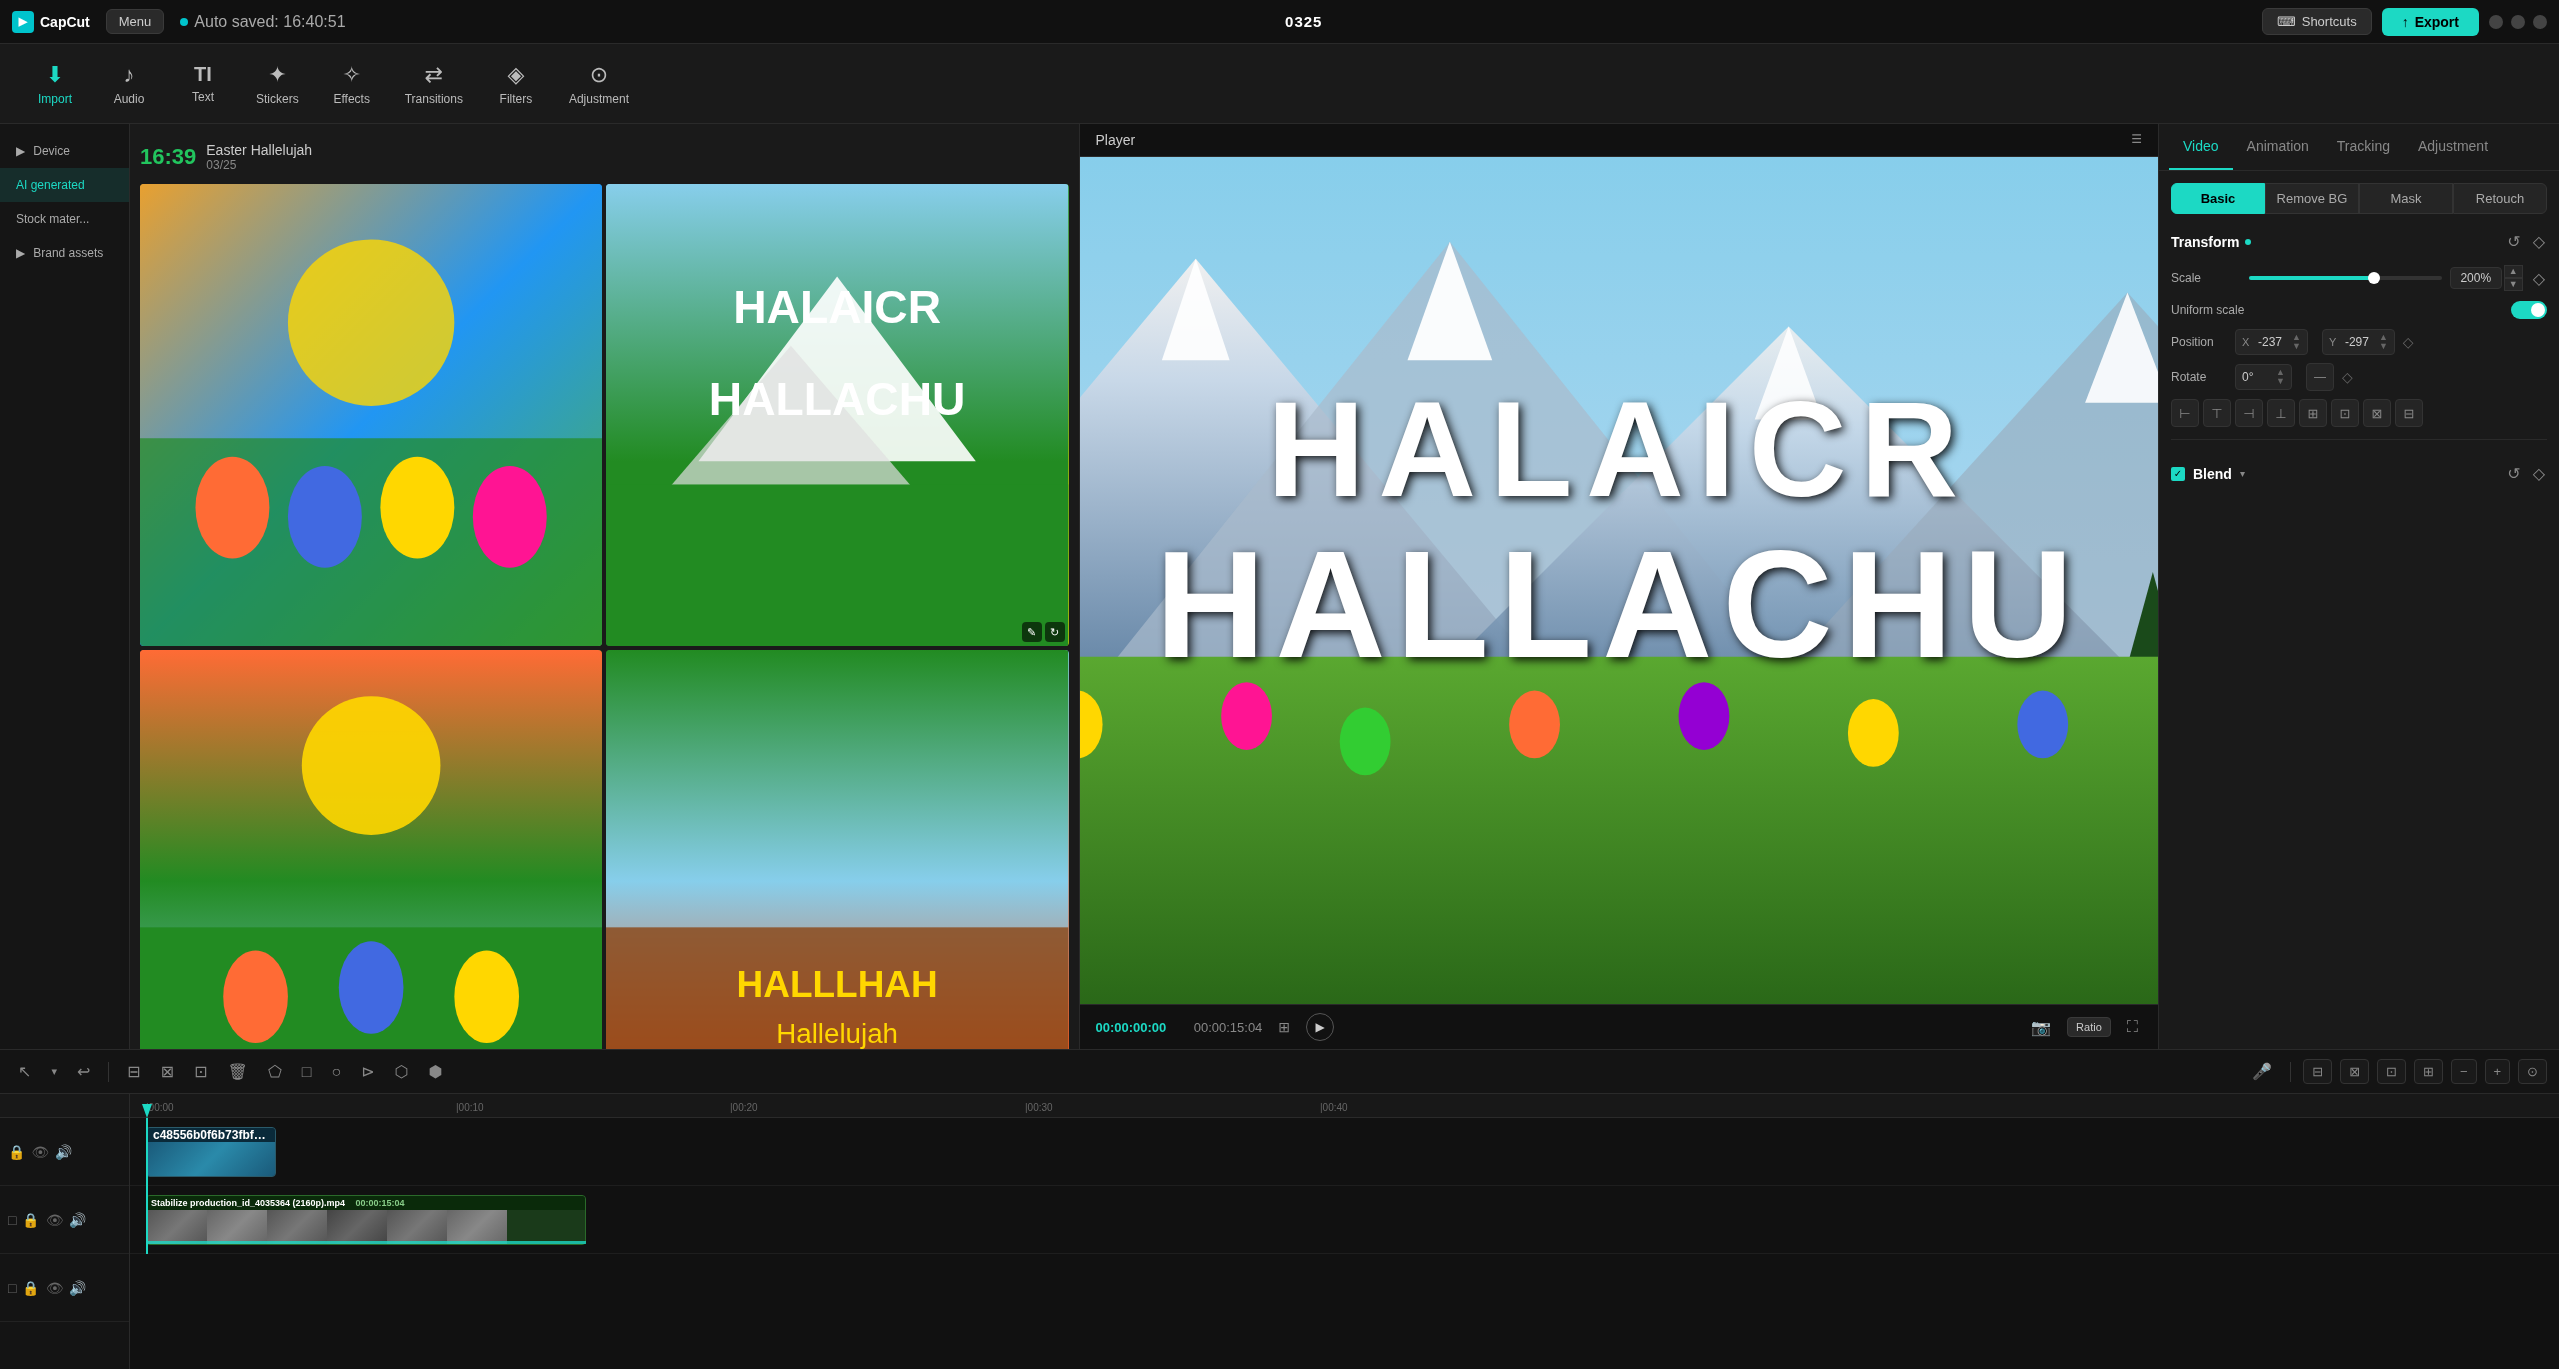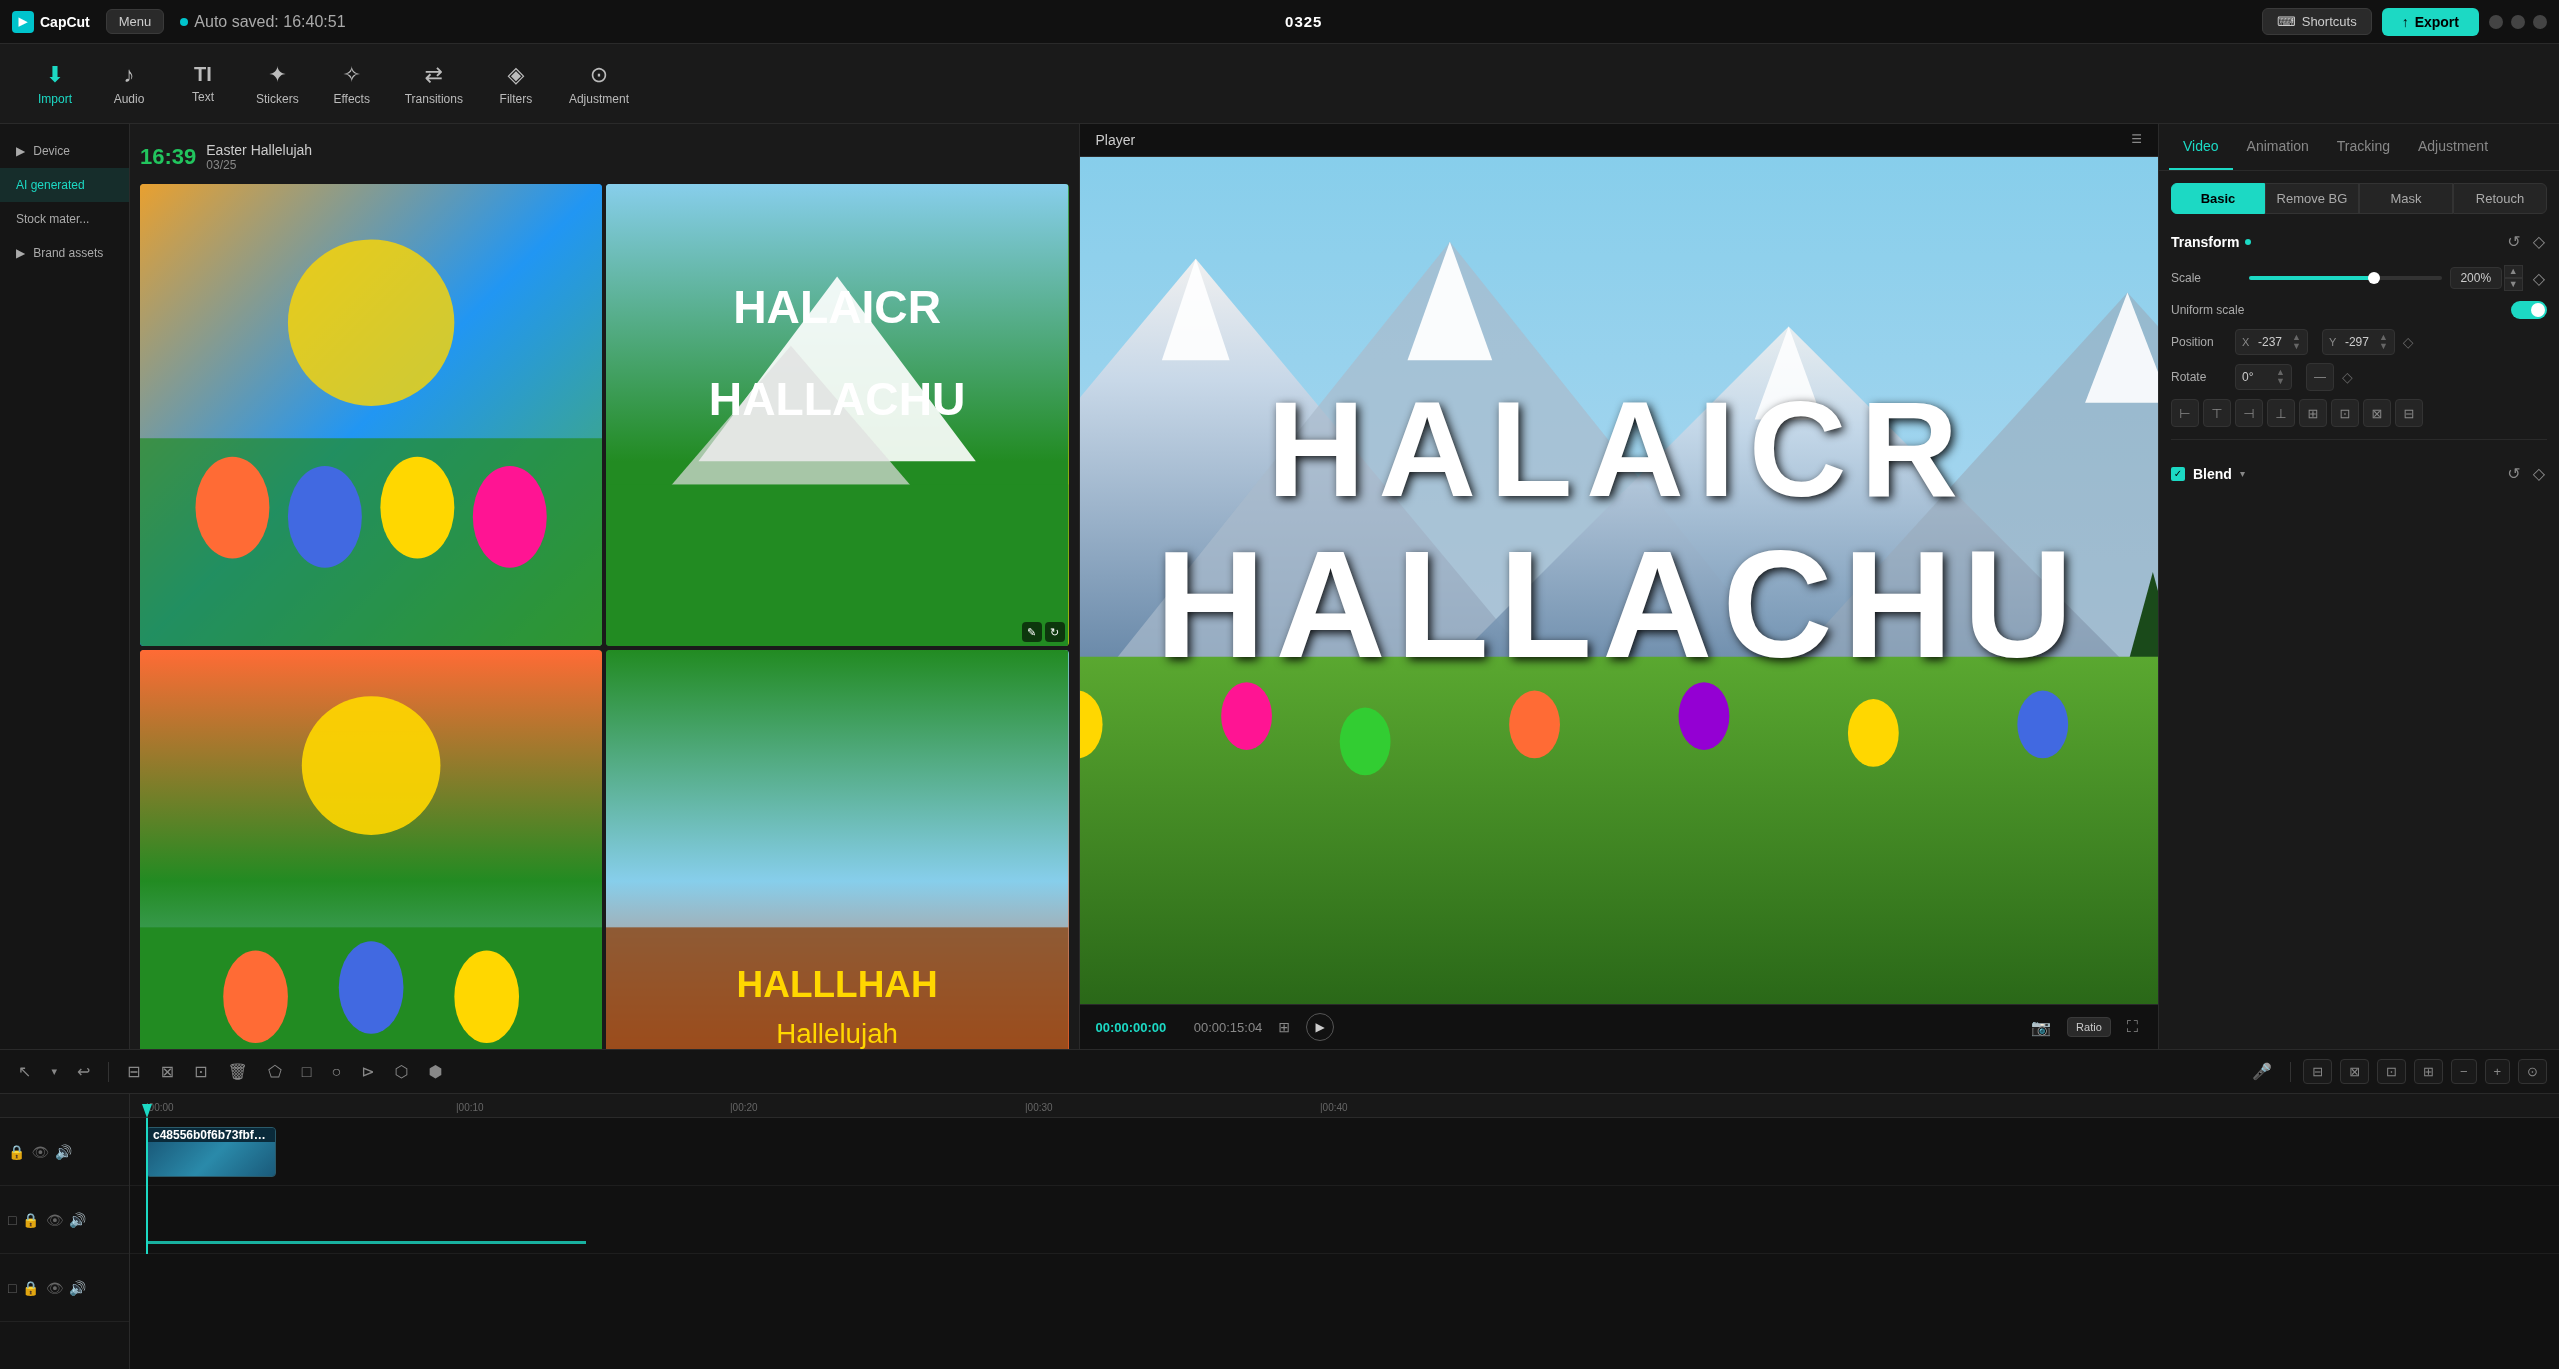--- a/index.html
+++ b/index.html
@@ -942,19 +942,33 @@
           <div class="clip clip-top">
             <div class="clip-header">c48556b0f6b73fbfab476f</div>
             <div class="clip-preview">
               <div style="width:100%;height:100%;background:linear-gradient(135deg,#1a5a7a,#2a8aaa,#1a5a7a);"></div>
             </div>
           </div>
         </div>
 
 
         <div class="track-row">
+          <div class="clip clip-video">
+            <div class="clip-header" style="font-size:9px;background:#0a2a0a;padding:2px 4px;">
+              <span>Stabilize  production_id_4035364 (2160p).mp4</span>
+              <span style="margin-left:8px;color:#8c8;">00:00:15:04</span>
+            </div>
+            <div class="clip-preview">
+              <div style="width:60px;height:100%;background:linear-gradient(135deg,#555,#777,#555);flex-shrink:0;"></div>
+              <div style="width:60px;height:100%;background:linear-gradient(135deg,#666,#888,#666);flex-shrink:0;"></div>
+              <div style="width:60px;height:100%;background:linear-gradient(135deg,#555,#777,#555);flex-shrink:0;"></div>
+              <div style="width:60px;height:100%;background:linear-gradient(135deg,#444,#666,#444);flex-shrink:0;"></div>
+              <div style="width:60px;height:100%;background:linear-gradient(135deg,#555,#777,#555);flex-shrink:0;"></div>
+              <div style="width:60px;height:100%;background:linear-gradient(135deg,#666,#888,#666);flex-shrink:0;"></div>
+            </div>
+          </div>
 
           <div style="position:absolute;bottom:9px;left:16px;width:440px;height:3px;background:#1cd9c4;opacity:0.8;"></div>
         </div>
       </div>
     </div>
   </div>
 </div>
 
 </body></html>

